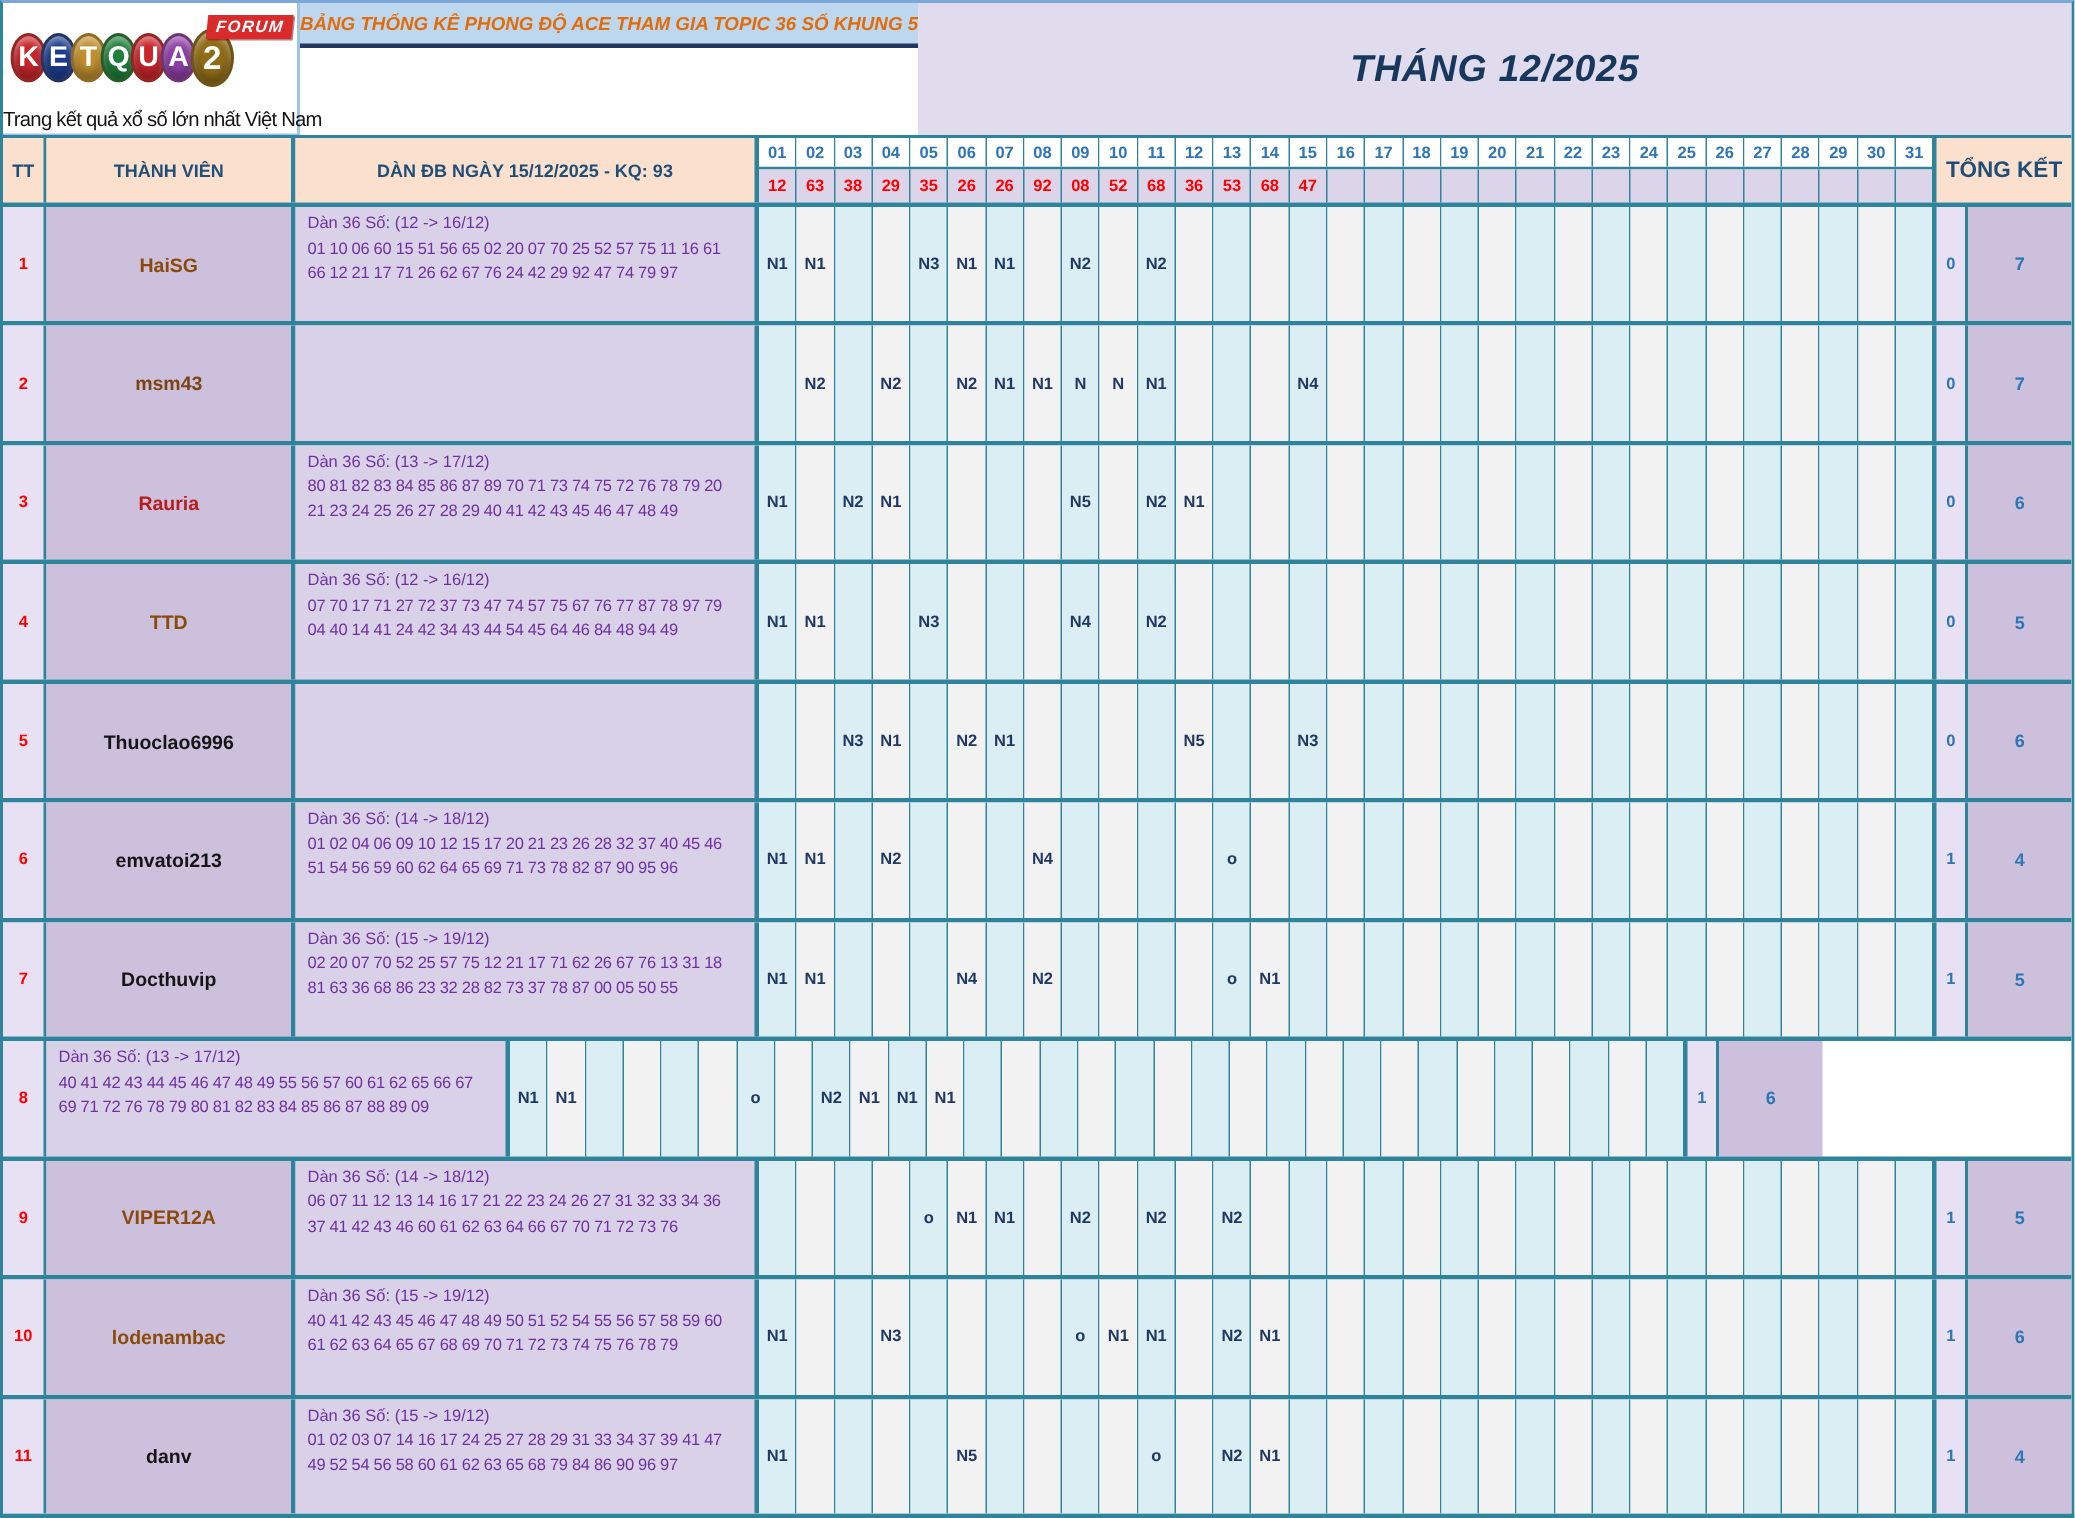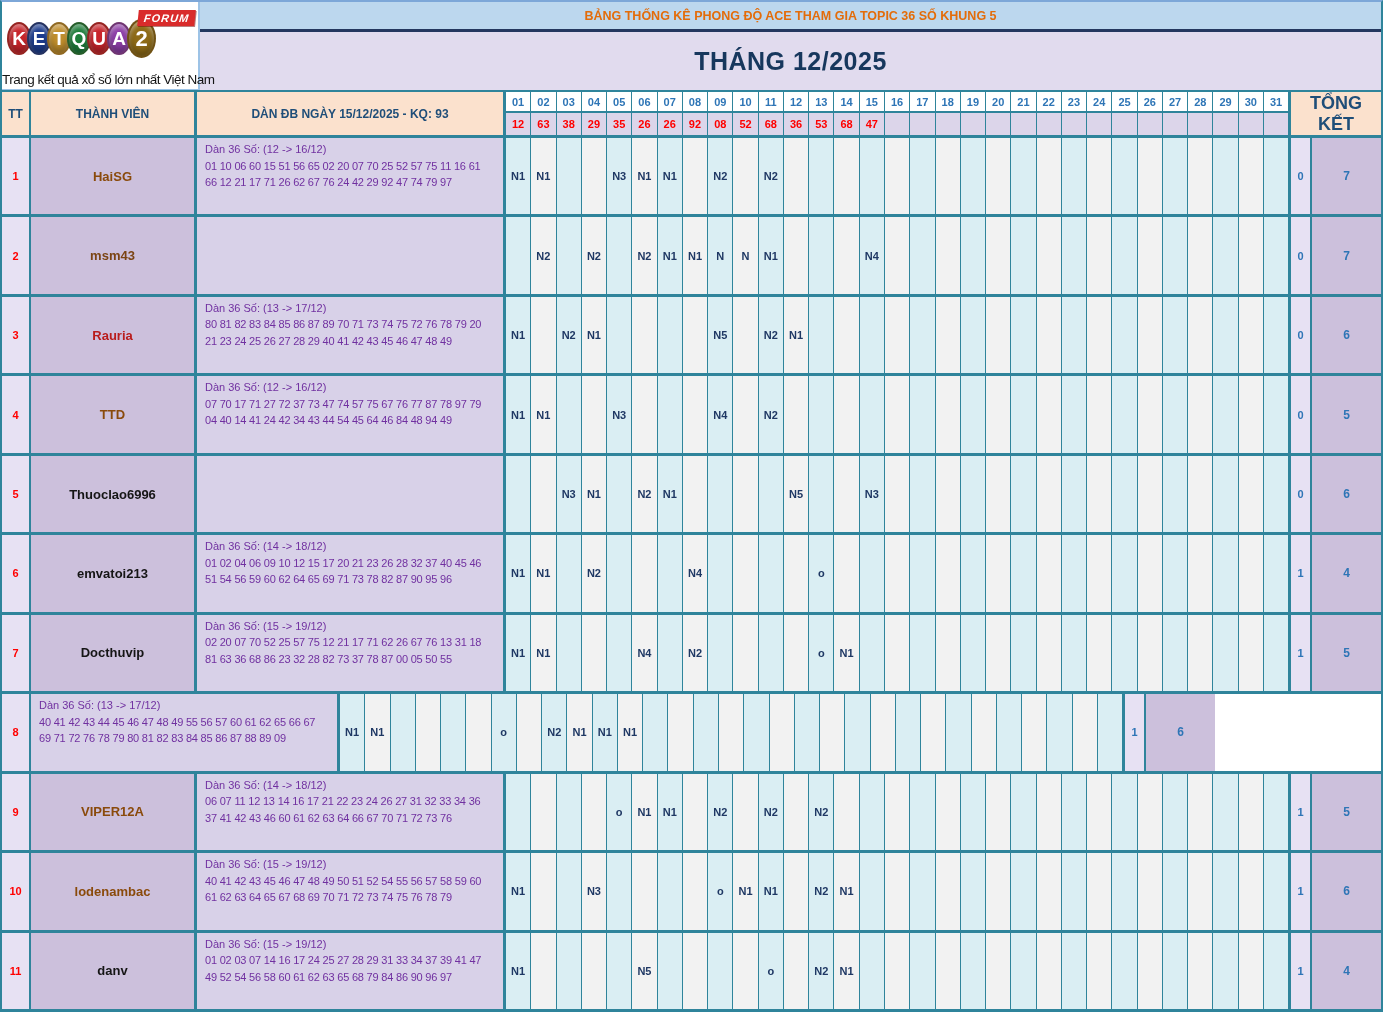--- a/index.html
+++ b/index.html
@@ -29,21 +29,21 @@
   }
   .logo-letter:last-child { width:29px; height:39px; font-size:22px; }
   .forum-badge {
     position:absolute; top:8px; right:3px; background:#d92b2b; color:#ffffff;
     font-style:italic; font-weight:bold; font-size:11px; letter-spacing:1px;
     padding:2px 6px; transform:skewX(-6deg); box-shadow:1px 1px 0 rgba(120,0,0,.5);
   }
   .tagline { position:absolute; bottom:2px; left:0; width:100%; text-align:right;
              font-size:13.5px; letter-spacing:-0.5px; color:#141414; white-space:nowrap; }
 
-  .banners { flex:1; display:flex; flex-direction:column; }
+  .banners { flex:1; display:flex; flex-direction:row;font-style:italic; }
   .banner1 { height:30px; background:#bcd7ee; border-bottom:3px solid #24375f;
              display:flex; align-items:center; justify-content:center;
              color:#e36c0a; font-weight:bold; font-size:12.5px; }
   .banner2 { flex:1; background:#e1dbee; display:flex; align-items:center; justify-content:center; }
   .month { color:#17375d; font-weight:bold; font-size:25px; letter-spacing:.5px; }
 
   
   .header-row { height:45px; display:flex; border-top:2px solid #2f849b; }
   .hcell { background:#fbe1cd; color:#1f4e79; font-weight:bold; font-size:12px;
            display:flex; align-items:center; justify-content:center; text-align:center; }
@@ -52,21 +52,21 @@
   .col-dan  { width:309px; border-right:3px solid #2f849b; }
   .days-col { width:782px; display:flex; flex-direction:column; }
   .day-header-row { height:21px; display:flex; border-bottom:2px solid #2f849b; background:#ffffff; }
   .results-row { flex:1; display:flex; background:#dcd5ea; }
   .day-num { flex:1; border-right:1px solid #2f849b; display:flex; align-items:center; justify-content:center;
              color:#2e75b6; font-weight:bold; font-size:11px; background:#ffffff; }
   .day-num:last-child { border-right:0; }
   .res-cell { flex:1; border-right:1px solid #2f849b; display:flex; align-items:center; justify-content:center;
               color:#ff0000; font-weight:bold; font-size:11px; }
   .res-cell:last-child { border-right:0; }
-  .col-tk { width:93px; border-left:3px solid #2f849b; font-size:18px; }
+  .col-tk { width:93px; border-left:3px solid #2f849b; font-size:15px; }
 
   
   .tbody { height:874px; display:flex; flex-direction:column; }
   .data-row { flex:1; display:flex; border-top:3px solid #2f849b; min-height:0; }
   .cell-tt { width:29px; background:#e7e1f3; border-right:2px solid #2f849b;
              color:#ff0000; font-weight:bold; font-size:11px;
              display:flex; align-items:center; justify-content:center; }
   .cell-member { width:166px; background:#ccc0dc; border-right:3px solid #2f849b;
                  font-weight:bold; font-size:13px; text-align:center;
                  display:flex; align-items:center; justify-content:center; }

